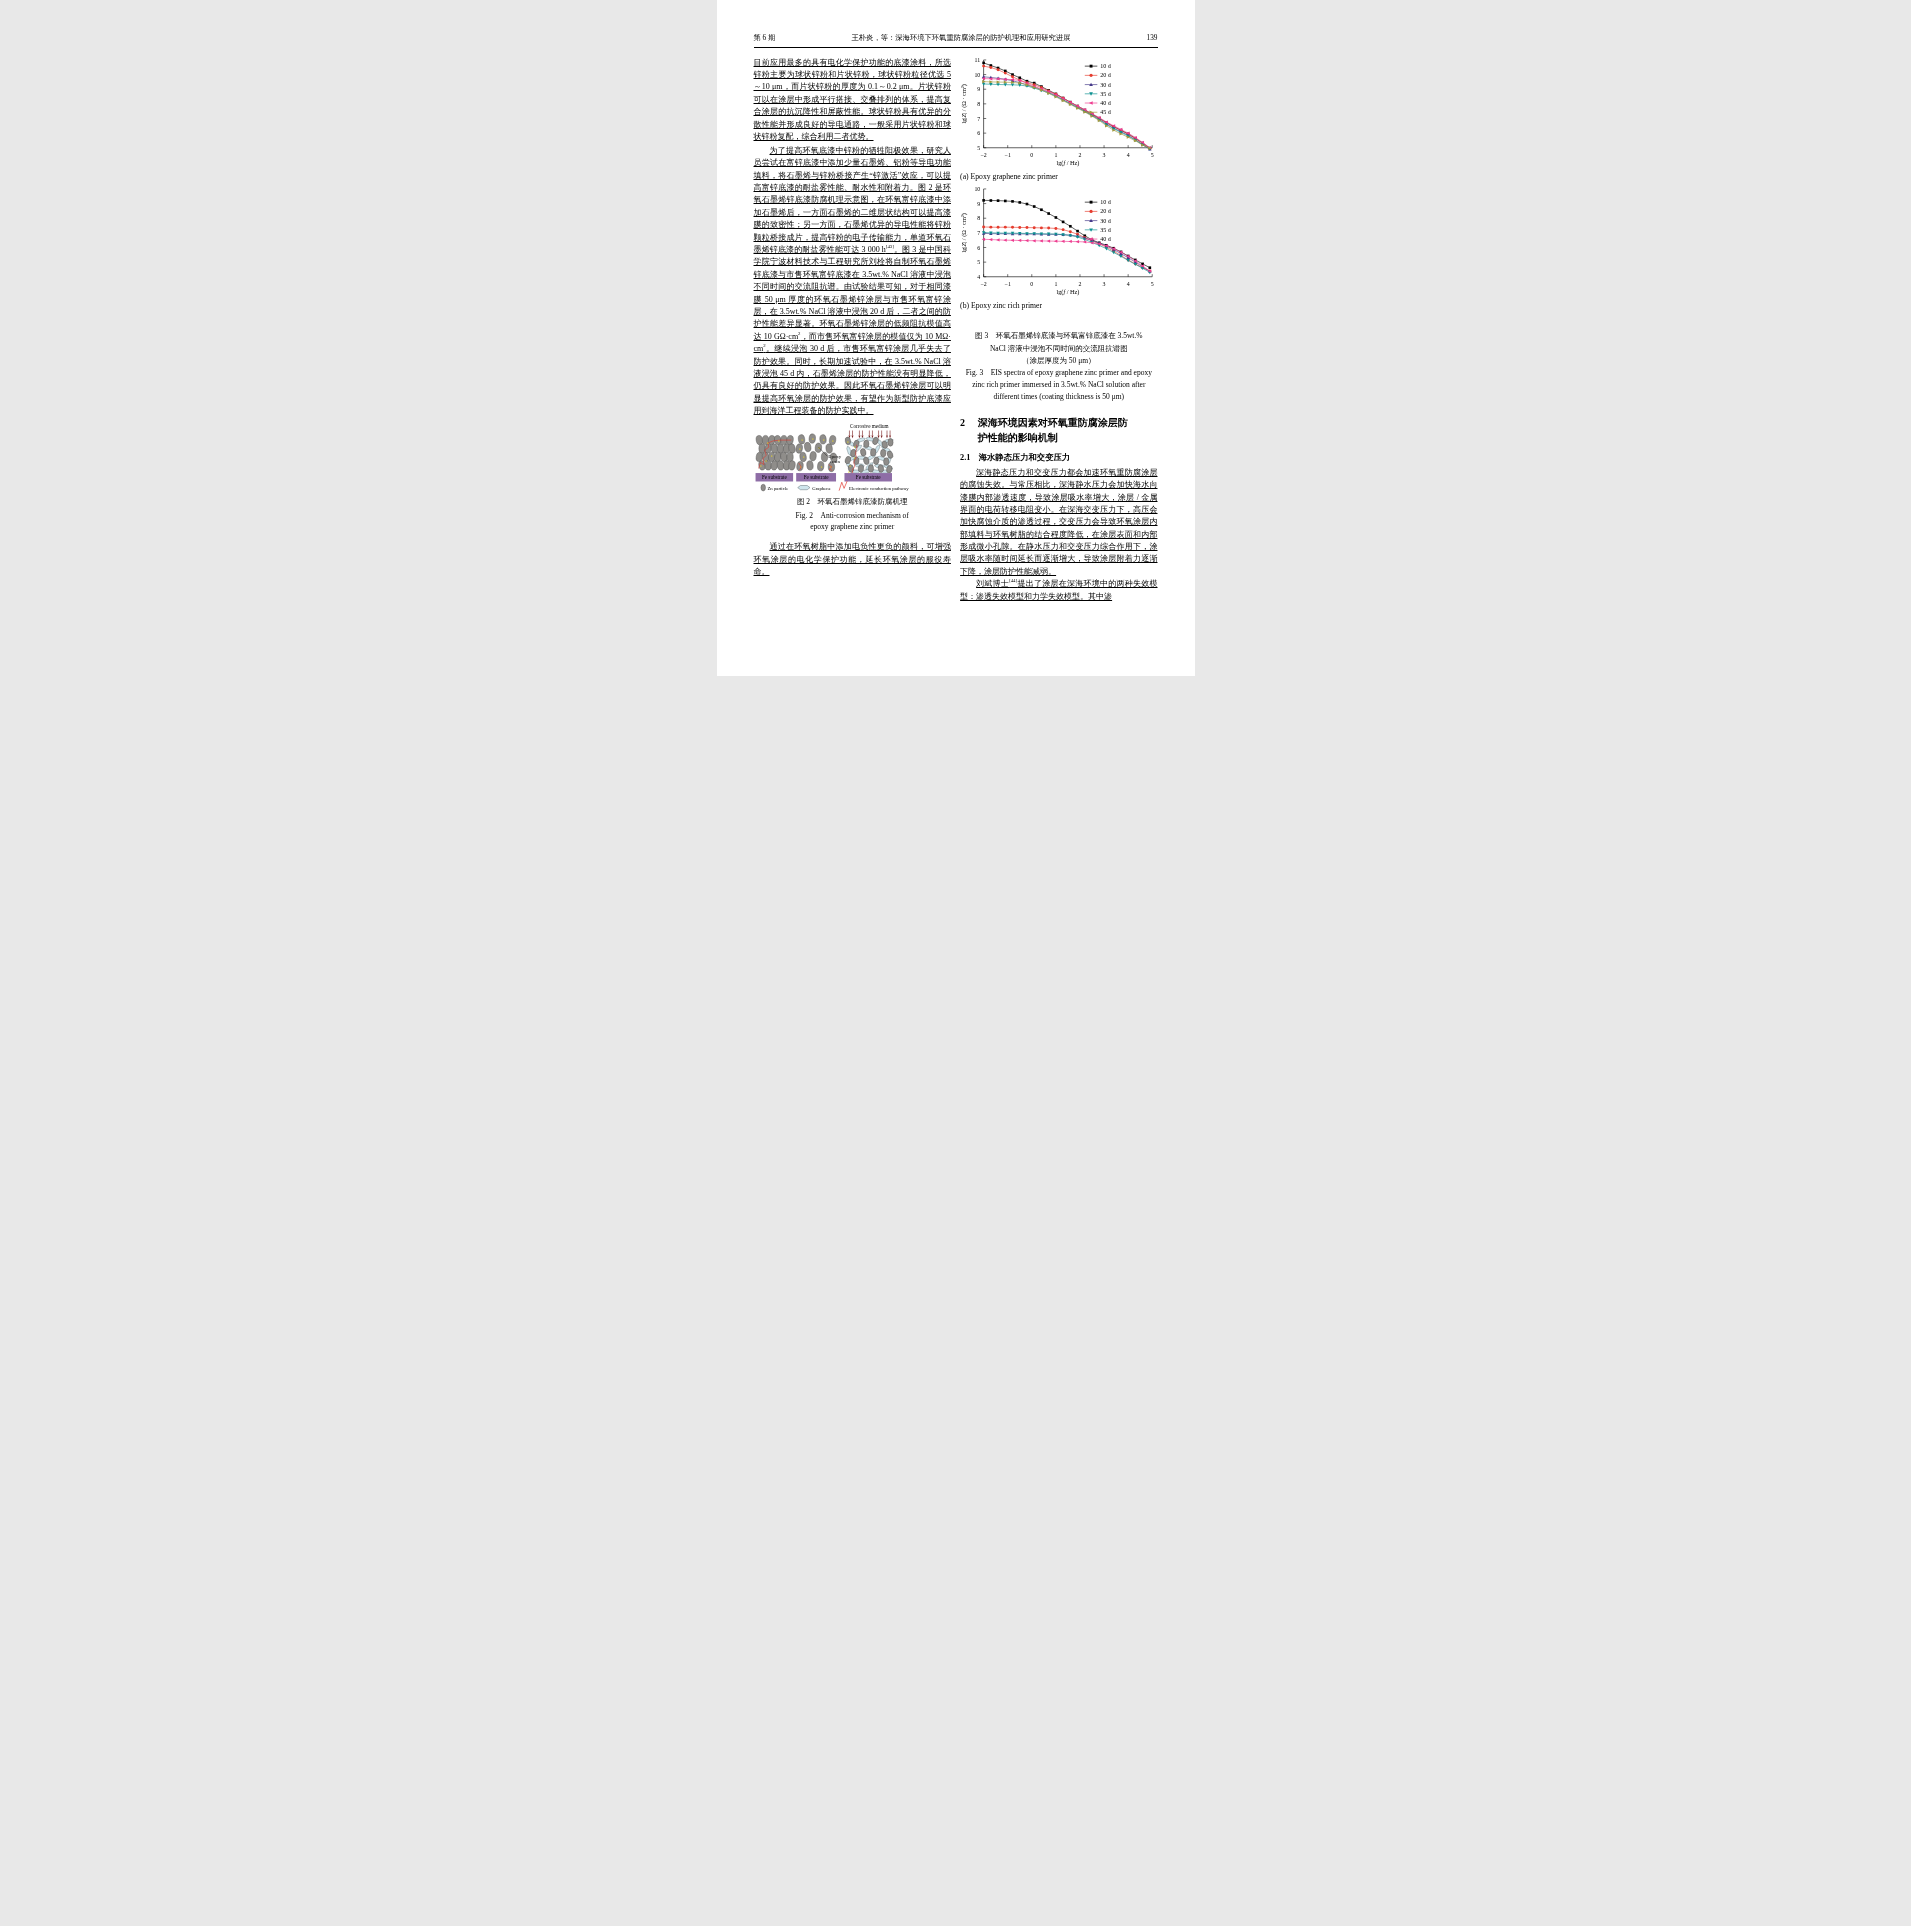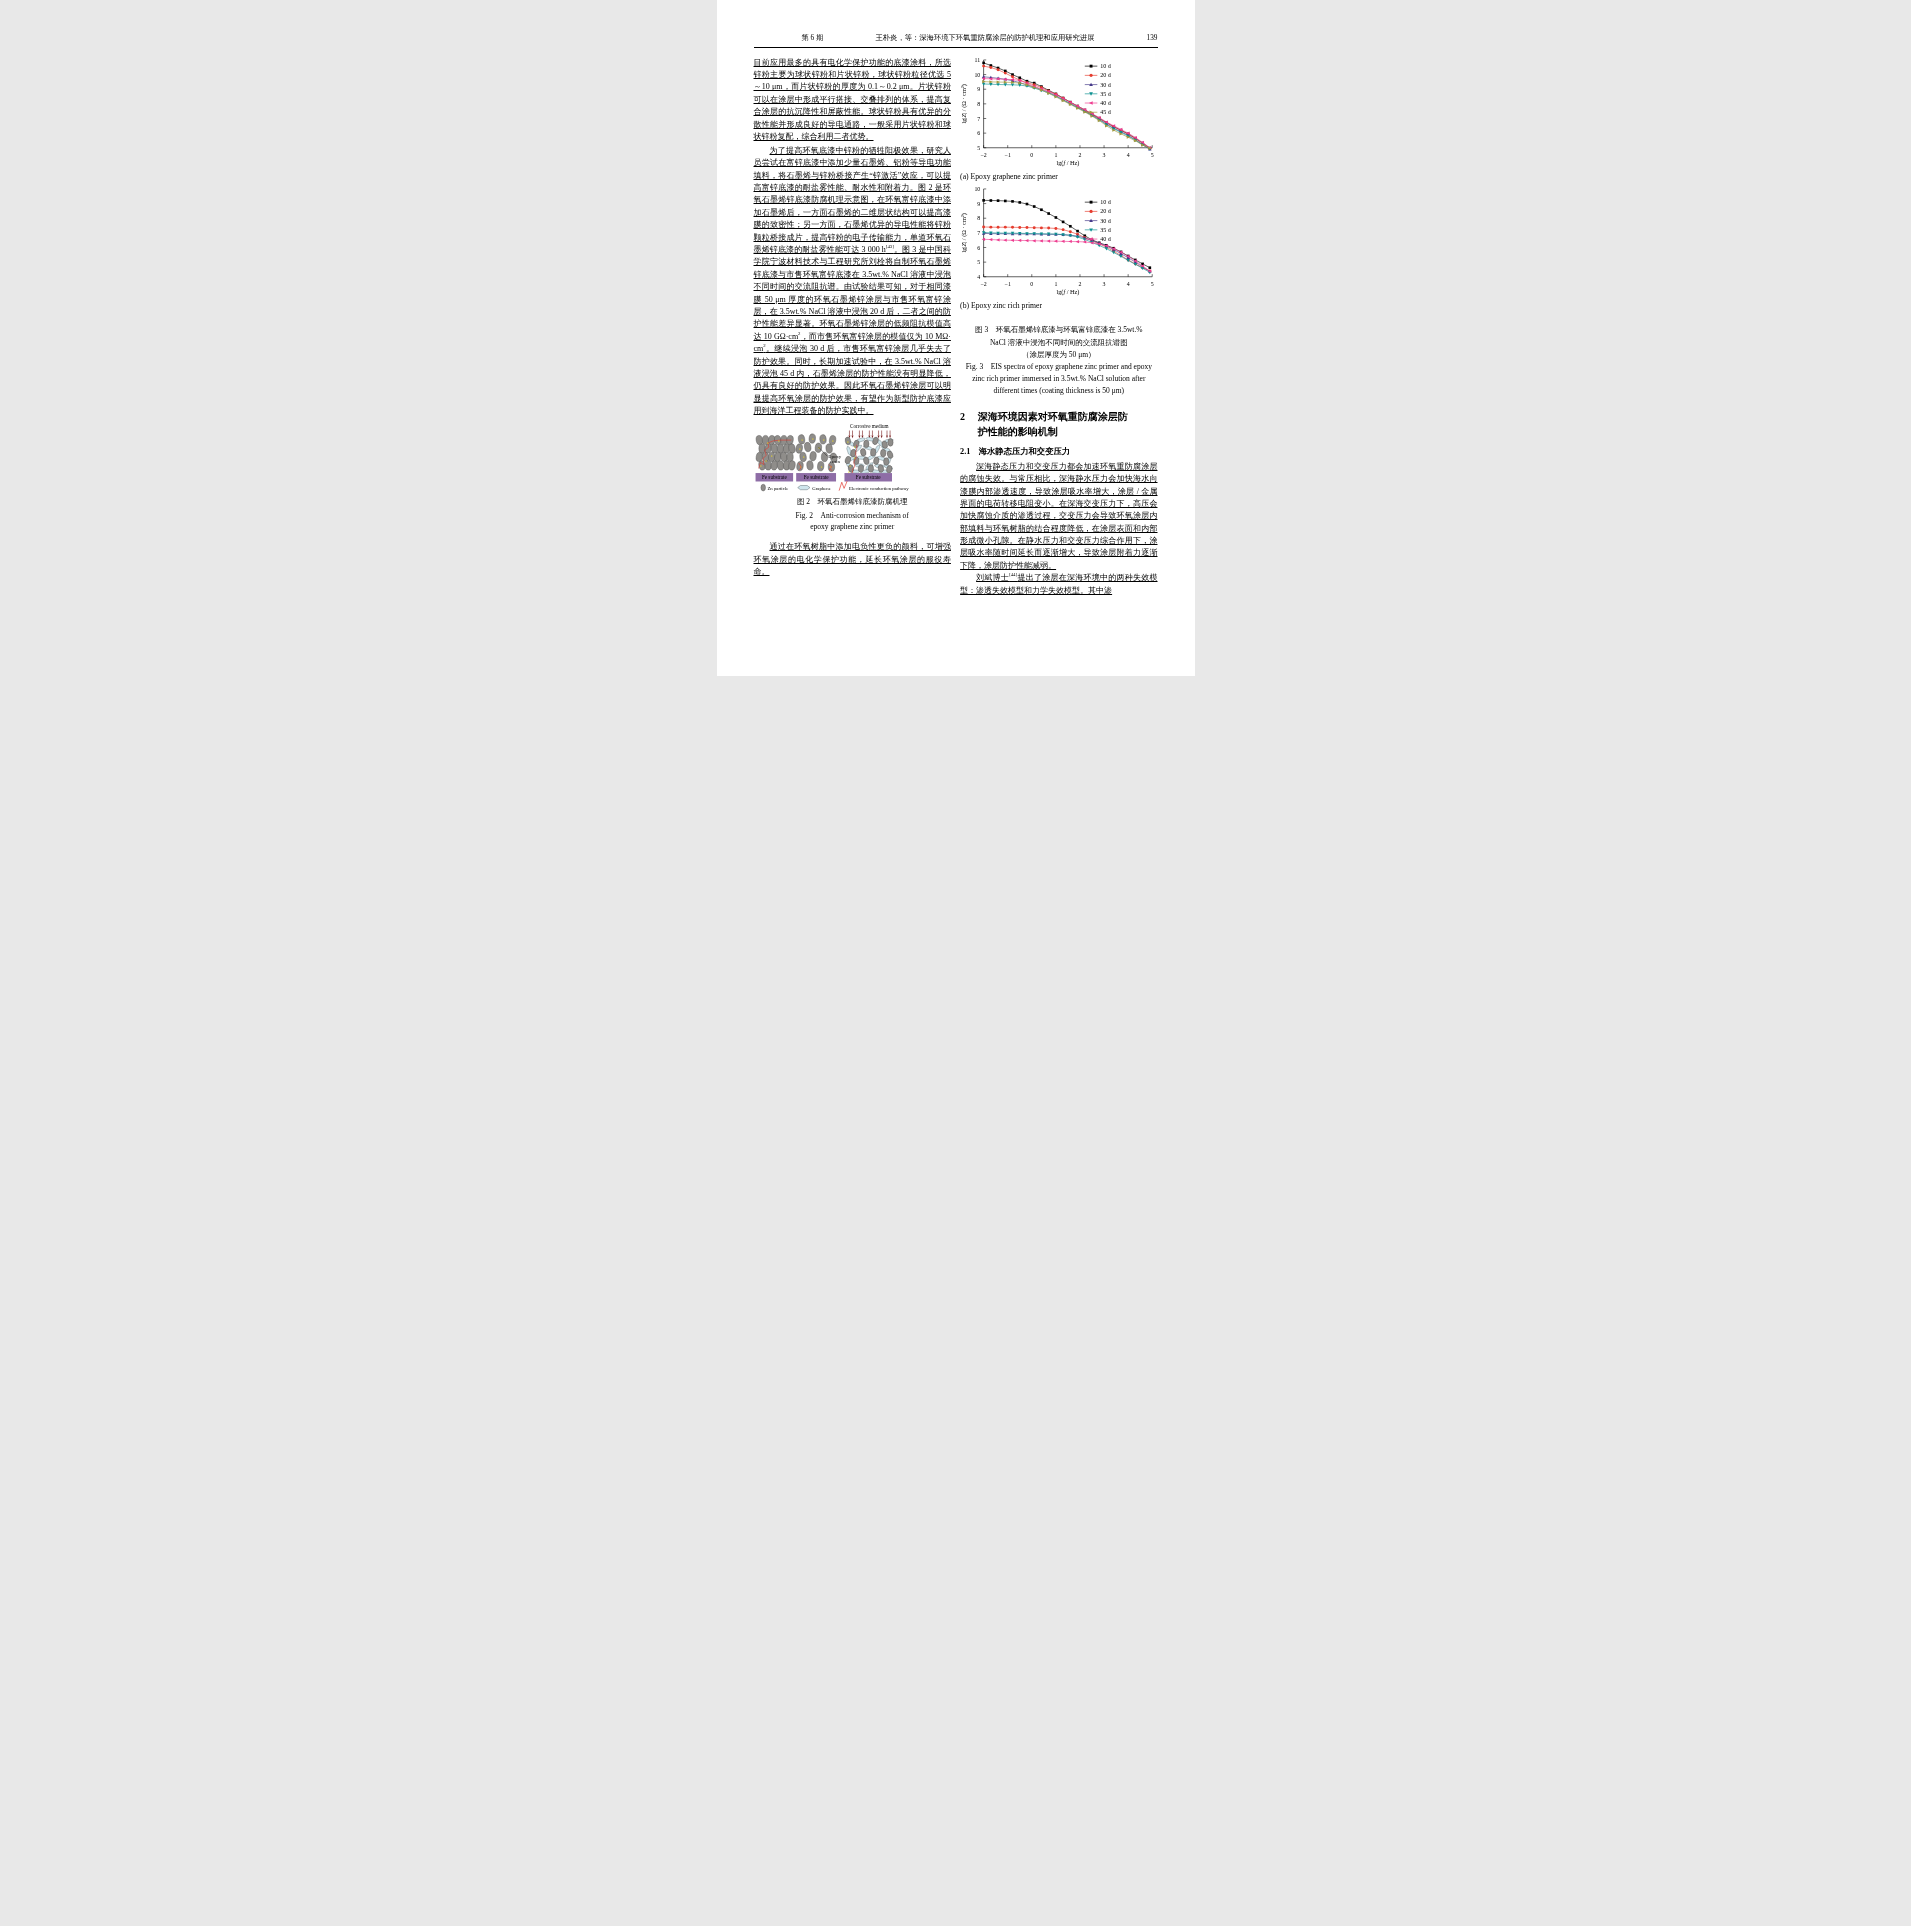--- a/index.html
+++ b/index.html
@@ -2,21 +2,21 @@
 <html style="font-size:6.2px"><head>
 <meta charset="utf-8">
 <style>
   html,body { margin:0; padding:0; background:#e8e8e8; }
   .page {
     position:relative; width:478px; height:676px; margin:0 auto;
     background:#ffffff; box-sizing:border-box;
     padding:33px 37px 0 37px; overflow:hidden;
     font-family:"Liberation Serif", serif; color:#000;
   }
-  .header-row { display:flex; align-items:baseline; font-size:7.3px;margin-left:48px; }
+  .header-row { display:flex; align-items:baseline; font-size:7.3px; }
   .header-issue { flex:0 0 auto; }
   .header-title { flex:1 1 auto; text-align:center; }
   .header-page { flex:0 0 auto; }
   .header-rule { border-bottom:1.5px solid #000; margin-top:3.5px; }
 
   .columns { display:flex; gap:9.2px; margin-top:9.2px; }
   .col { width:198px; }
 
   .para {
     font-size:8px; line-height:1.55; text-align:justify;
@@ -30,21 +30,21 @@
   .fig2-wrap { margin:6.2px 0 1.5px 0; }
   .fig2-svg { display:block; width:100%; height:auto; }
 
   .fig-caption-cn { text-align:center; font-size:7.5px; margin-top:3.9px; }
   .fig-caption-en { text-align:center; font-size:7.5px; line-height:1.55; margin-top:2.3px; }
 
   .chart-block { margin:0 0 5.4px 0; }
   .chart-svg { display:block; width:100%; height:auto; }
   .chart-caption { text-align:left; font-size:7.7px; margin-top:0.8px; }
 
-  .fig3-caption { text-align:center; font-size:7.5px; line-height:1.62; margin-top:14px; }
+  .fig3-caption { text-align:center; font-size:7.5px; line-height:1.62; margin-top:20px; }
 
   .section-heading {
     display:flex; font-size:10px; font-weight:bold; line-height:1.5;
     margin:11.6px 0 7px 0;
   }
   .section-heading .num { flex:0 0 17.7px; }
   .section-heading .txt { max-width:158px; }
 
   .subsection-heading { font-size:8.3px; font-weight:bold; margin:5.4px 0 3.9px 0; }
 </style>

